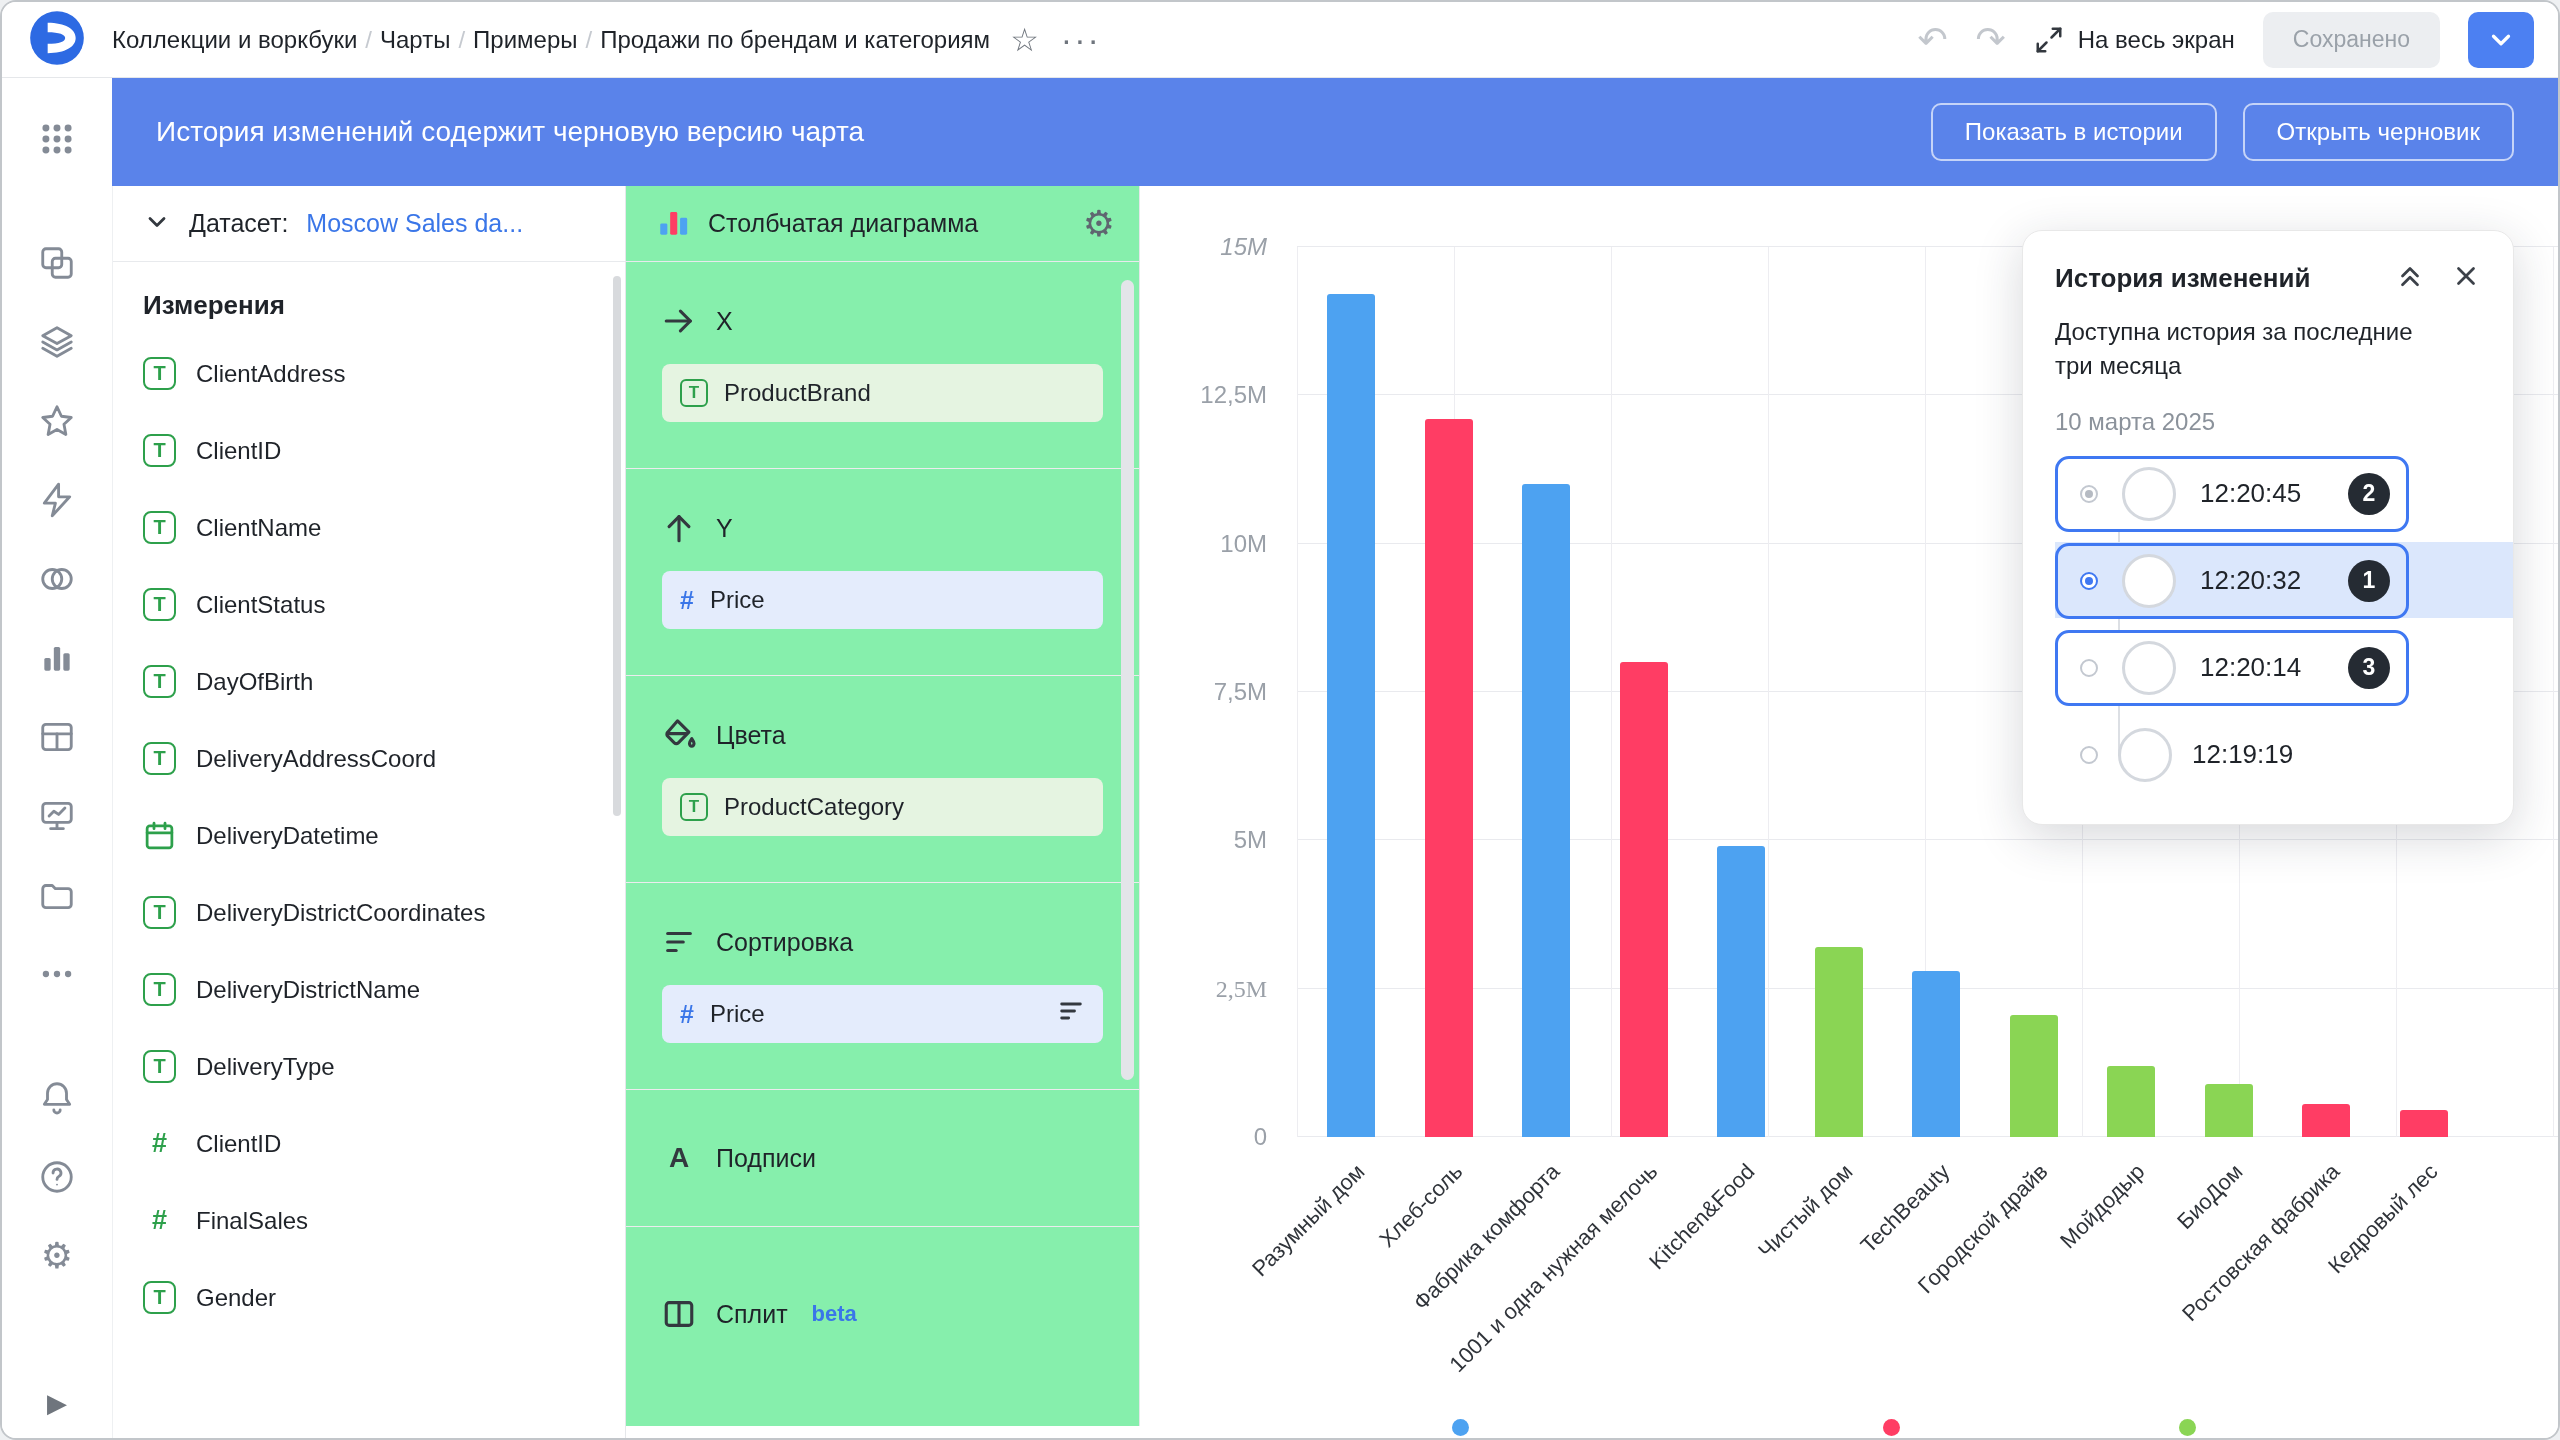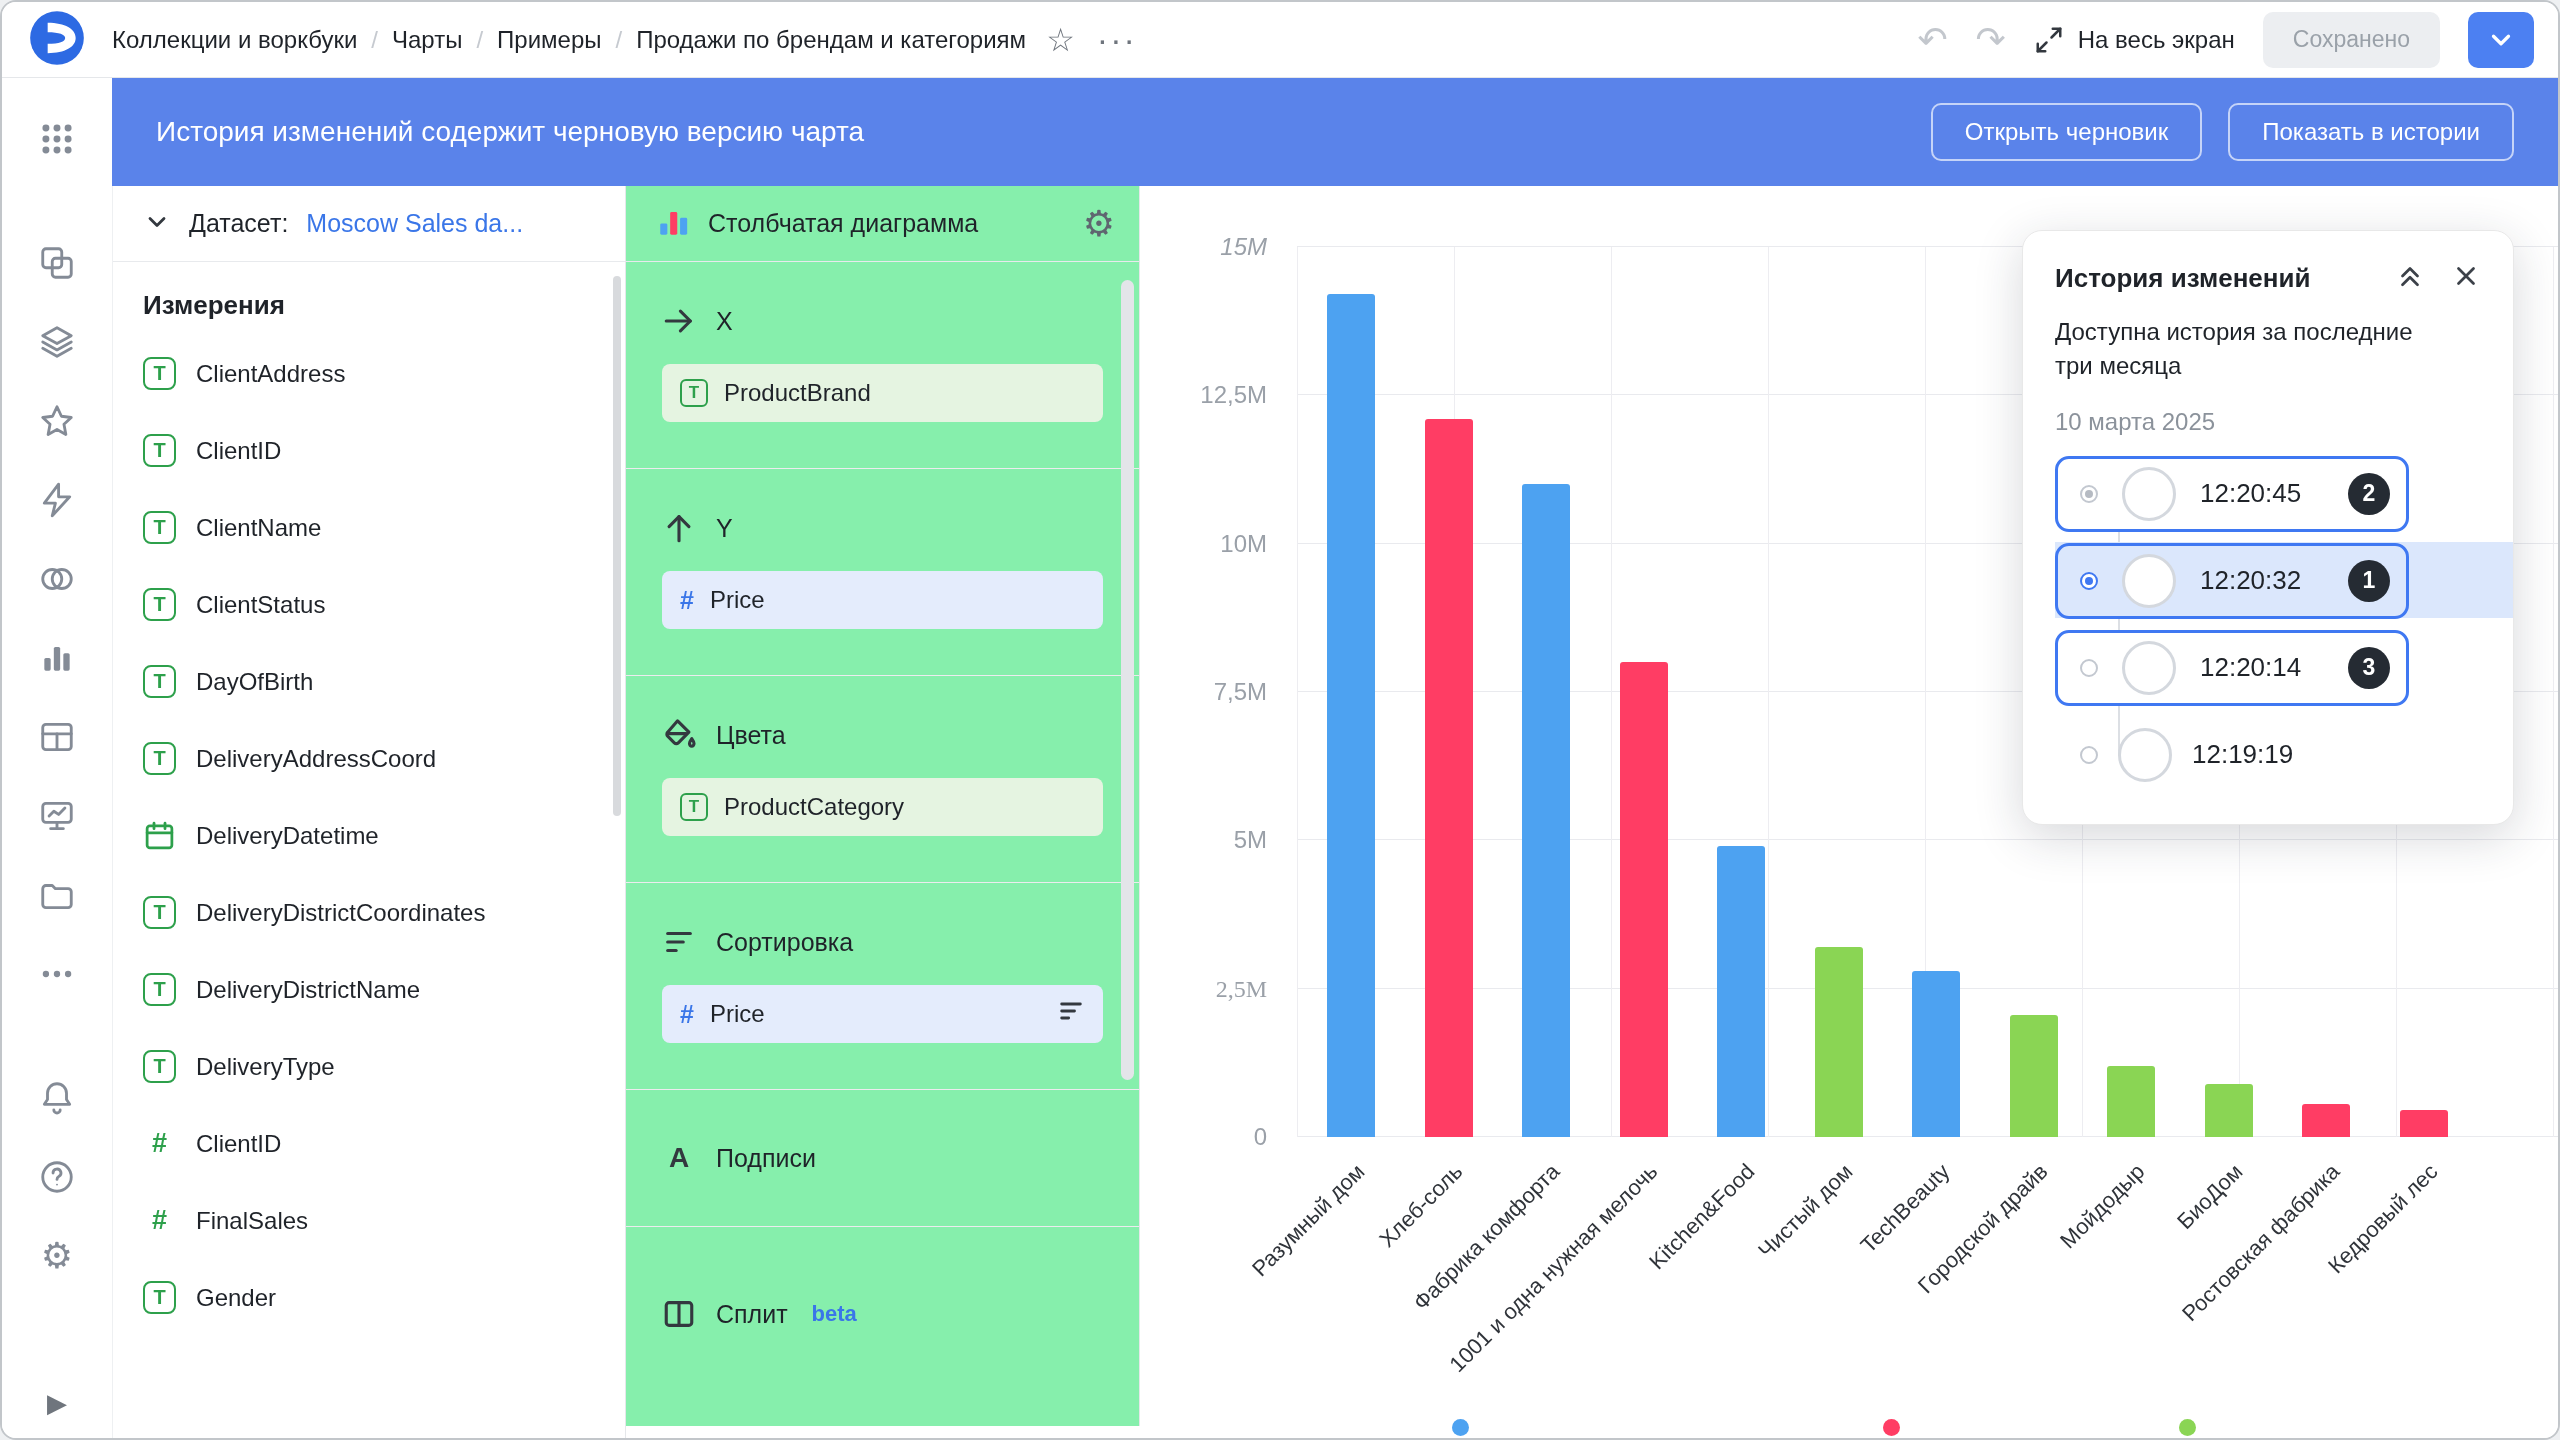--- a/index.html
+++ b/index.html
@@ -3,21 +3,21 @@
 <meta charset="utf-8">
 <style>
   * { margin:0; padding:0; box-sizing:border-box; }
   html,body { width:2560px; height:1440px; overflow:hidden; }
   body { font-family:"Liberation Sans", sans-serif; background:#eef0f2; color:#1f2329; }
   #app { position:relative; width:2560px; height:1440px; background:#fff; border:2px solid #c2c6ca; border-radius:16px; overflow:hidden; }
 
   
   .topbar { position:absolute; top:0; left:0; right:0; height:76px; display:flex; align-items:center; border-bottom:1px solid #e5e7ea; background:#fff; z-index:20; }
   .logo-wrap { width:110px; display:flex; justify-content:center; flex:none; }
-  .breadcrumb { display:flex; align-items:flex-start; gap:14px; font-size:24px; }
+  .breadcrumb { display:flex; align-items:flex-start; gap:8px; font-size:24px; }
   .bc-item { color:#1f2329; cursor:pointer; white-space:nowrap; }
   .bc-sep { color:#c6cad0; }
   .tb-star { font-size:32px; color:#6f757d; margin-left:20px; }
   .tb-dots { font-size:34px; color:#6f757d; margin-left:22px; letter-spacing:2px; }
   .tb-right { margin-left:auto; display:flex; align-items:center; gap:28px; padding-right:24px; }
   .tb-undo,.tb-redo { font-size:36px; color:#c3c7cd; line-height:1; }
   .tb-expand { display:flex; align-items:center; gap:14px; font-size:24px; color:#1f2329; }
   .btn-saved { height:56px; padding:0 30px; border-radius:10px; background:#eceef1; color:#9aa1a9; font-size:23px; display:flex; align-items:center; border:none; }
   .btn-save-chevron { width:66px; height:56px; border-radius:10px; background:#4c80f2; display:flex; align-items:center; justify-content:center; border:none; }
 
@@ -150,22 +150,22 @@
         <svg width="30" height="30" viewBox="0 0 24 24" style="stroke:#fff;fill:none;stroke-width:2.6;stroke-linecap:round;stroke-linejoin:round">
             <polyline points="6 9 12 15 18 9"></polyline>
           </svg>
       </button>
     </div>
   </header>
 
   <div class="banner">
     <span class="banner-text">История изменений содержит черновую версию чарта</span>
     <div class="banner-actions">
+      <button class="banner-btn">Показать в истории</button>
       <button class="banner-btn">Открыть черновик</button>
-      <button class="banner-btn">Показать в истории</button>
     </div>
   </div>
 
   <aside class="rail">
     <span class="rail-icon after-apps">
       <svg viewBox="0 0 24 24">
           <g fill="#848b96" stroke="none">
             <circle cx="5" cy="5" r="2.2"></circle>
             <circle cx="12" cy="5" r="2.2"></circle>
             <circle cx="19" cy="5" r="2.2"></circle>

